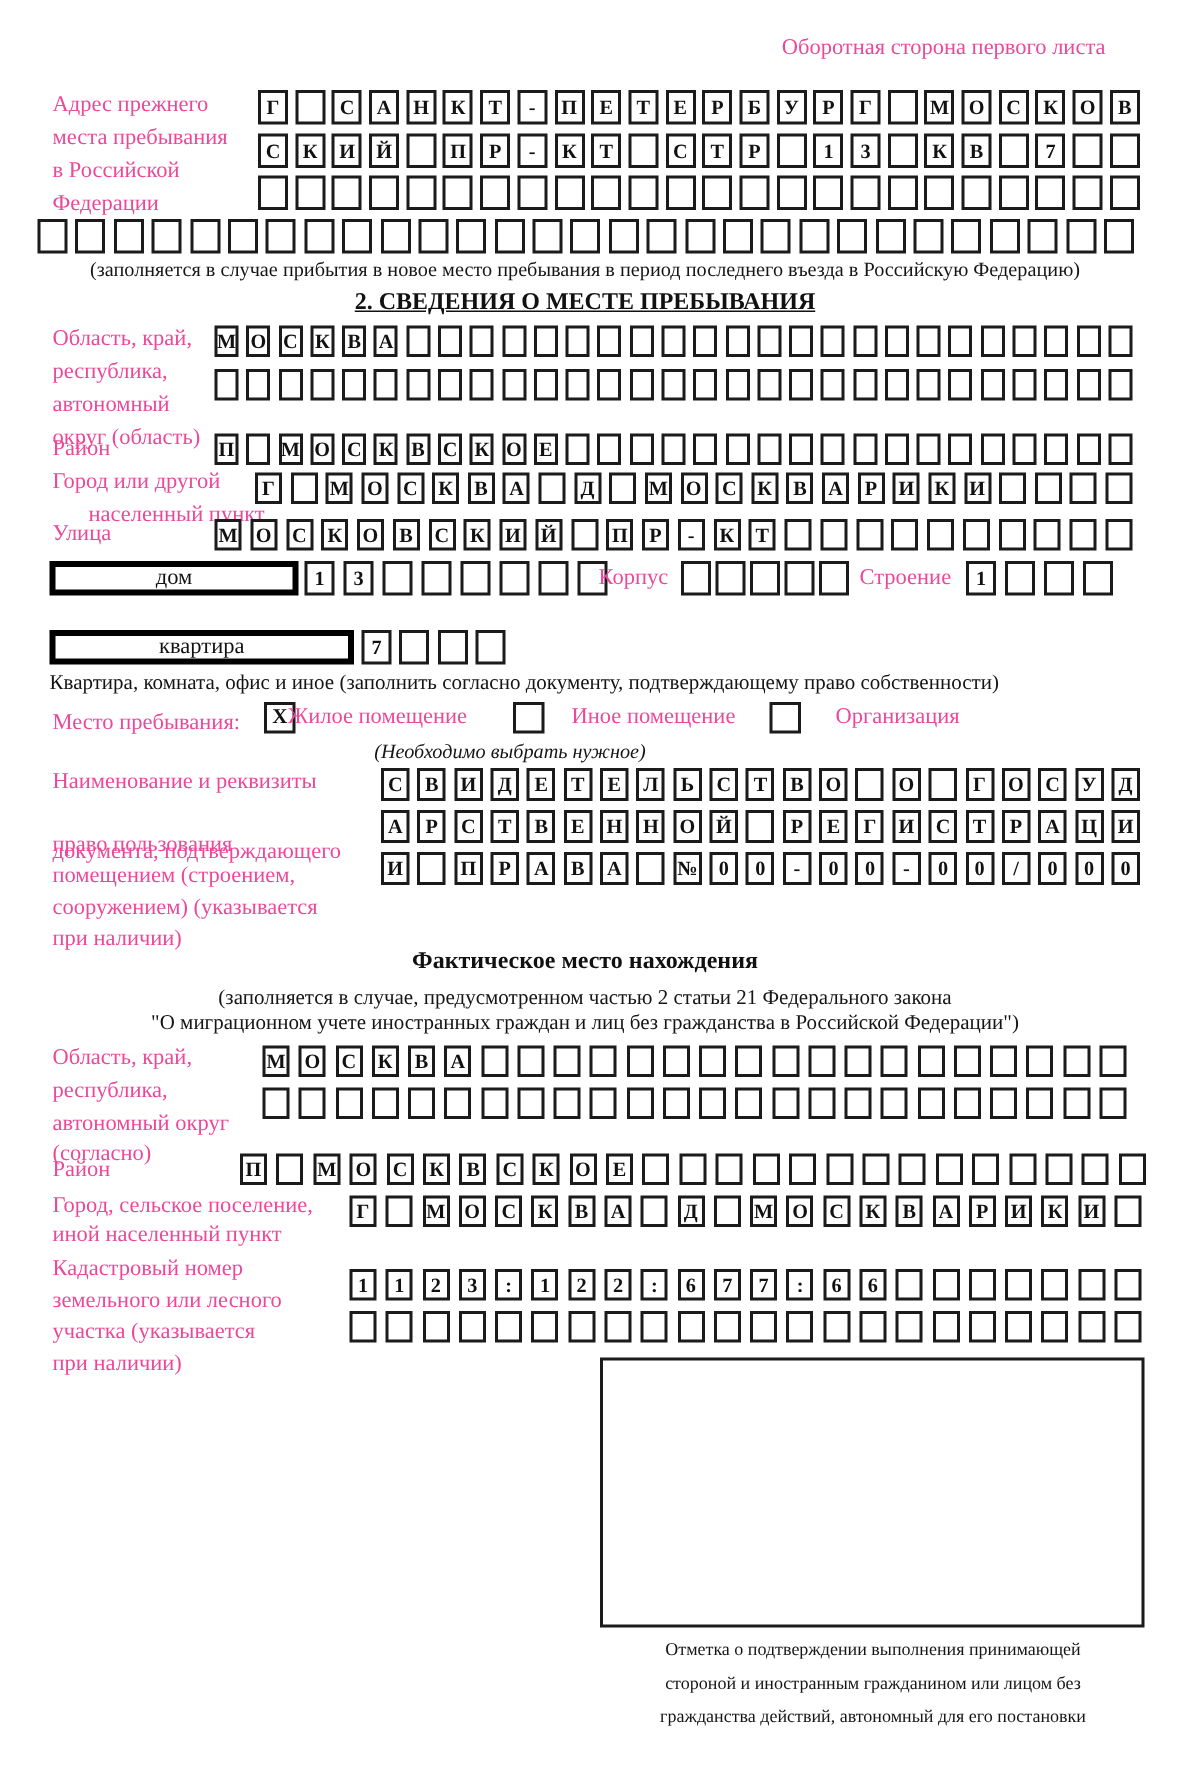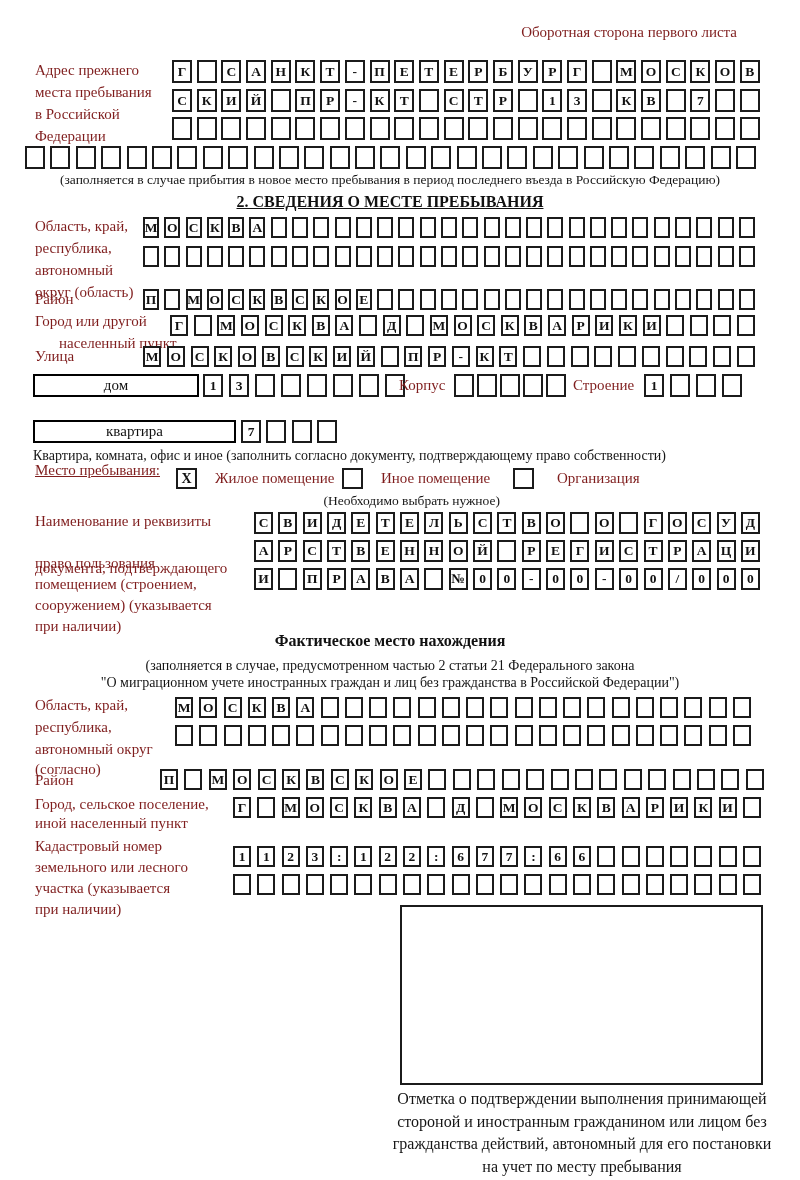--- a/index.html
+++ b/index.html
@@ -1,36 +1,36 @@
 <!DOCTYPE html>
 <html><head>
 <meta charset="utf-8">
 <style>
   html,body{margin:0;padding:0;background:#fff;}
   #page{position:relative;width:800px;height:1180px;background:#ffffff;
         font-family:"Liberation Serif","DejaVu Serif",serif;color:#111;overflow:hidden;}
-  .lbl{position:absolute;font-size:15px;white-space:nowrap;color:#7f1d1d;}
+  .lbl{position:absolute;font-size:15px;white-space:nowrap;color:#ec4899;}
   .cap{position:absolute;font-size:13.5px;white-space:nowrap;color:#151515;}
   .center{left:25px;width:730px;text-align:center;}
   .title{position:absolute;font-weight:700;font-size:16px;}
   .cellrow{position:absolute;display:flex;justify-content:space-between;}
   .cellrow .cell{display:flex;align-items:center;justify-content:center;
         box-sizing:border-box;border:2px solid #1b1b1b;background:#fff;
         width:var(--cw,19px);height:var(--ch,22px);font-size:13.5px;font-weight:600;
         font-family:"Liberation Serif",serif;}
   .cr-lg{--cw:20px;--ch:23px;}
   .cr-sm{--cw:16px;--ch:21px;}
   .cr-md{--cw:18px;--ch:21px;}
   .cr-doc{--cw:19px;--ch:22px;}
-  .widebox{position:absolute;box-sizing:border-box;border:2px solid #000000;height:23px;
+  .widebox{position:absolute;box-sizing:border-box;border:4px solid #000000;height:23px;
         display:flex;align-items:center;justify-content:center;font-size:15px;}
   .chk{position:absolute;box-sizing:border-box;border:2px solid #1b1b1b;width:21px;height:21px;
         display:flex;align-items:center;justify-content:center;font-size:14px;font-weight:600;}
   .stampbox{position:absolute;box-sizing:border-box;border:2px solid #1b1b1b;background:#fff;}
-  .stampcap{position:absolute;font-size:16px;text-align:center;line-height:22.5px;color:#151515;}
+  .stampcap{position:absolute;font-size:12px;text-align:center;line-height:22.5px;color:#151515;}
 </style>
 </head>
 <body>
 
 <div id="page">
 
   <div class="lbl" style="top:24px;right:63px;">Оборотная сторона первого листа</div>
 
   <div class="lbl" style="left:35px;top:62px;">Адрес прежнего</div>
   <div class="lbl" style="left:35px;top:84px;">места пребывания</div>
@@ -340,28 +340,28 @@
 
   <div class="widebox" style="left:33px;top:420px;width:203px;">квартира</div>
   <div class="cellrow cr-lg" style="left:241px;top:420px;width:96px;">
       <span class="cell">7</span>
       <span class="cell"></span>
       <span class="cell"></span>
       <span class="cell"></span>
     </div>
   <div class="cap" style="left:33px;top:448px;font-size:14px;">Квартира, комната, офис и иное (заполнить согласно документу, подтверждающему право собственности)</div>
 
-  <div class="lbl" style="left:35px;top:462px;text-decoration:underline;">Место пребывания:</div>
+  <div class="lbl" style="left:35px;top:474px;">Место пребывания:</div>
   <div class="chk" style="left:176px;top:468px;">X</div>
-  <div class="lbl" style="left:215px;top:470px;">Жилое помещение</div>
+  <div class="lbl" style="left:192px;top:470px;">Жилое помещение</div>
   <div class="chk" style="left:342px;top:468px;"></div>
   <div class="lbl" style="left:381px;top:470px;">Иное помещение</div>
   <div class="chk" style="left:513px;top:468px;"></div>
   <div class="lbl" style="left:557px;top:470px;">Организация</div>
-  <div class="cap" style="left:180px;top:493px;width:320px;text-align:right;">(Необходимо выбрать нужное)</div>
+  <div class="cap" style="left:180px;top:493px;width:320px;text-align:center;font-style:italic;">(Необходимо выбрать нужное)</div>
 
   <div class="lbl" style="left:35px;top:513px;">Наименование и реквизиты</div>
   <div class="lbl" style="left:35px;top:534px;margin-top:26px;">документа, подтверждающего</div>
   <div class="lbl" style="left:35px;top:555px;">право пользования</div>
   <div class="lbl" style="left:35px;top:576px;">помещением (строением,</div>
   <div class="lbl" style="left:35px;top:597px;">сооружением) (указывается</div>
   <div class="lbl" style="left:35px;top:618px;">при наличии)</div>
   <div class="cellrow cr-doc" style="left:254px;top:512px;width:506px;">
       <span class="cell">С</span>
       <span class="cell">В</span>
@@ -600,16 +600,15 @@
       <span class="cell"></span>
       <span class="cell"></span>
       <span class="cell"></span>
     </div>
 
   <div class="stampbox" style="left:400px;top:905px;width:363px;height:180px;"></div>
   <div class="stampcap" style="left:388px;top:1088px;width:388px;">
     <div>Отметка о подтверждении выполнения принимающей</div>
     <div>стороной и иностранным гражданином или лицом без</div>
     <div>гражданства действий, автономный для его постановки</div>
-    <div>на учет по месту пребывания</div>
   </div>
 
 </div>
 
 </body></html>

